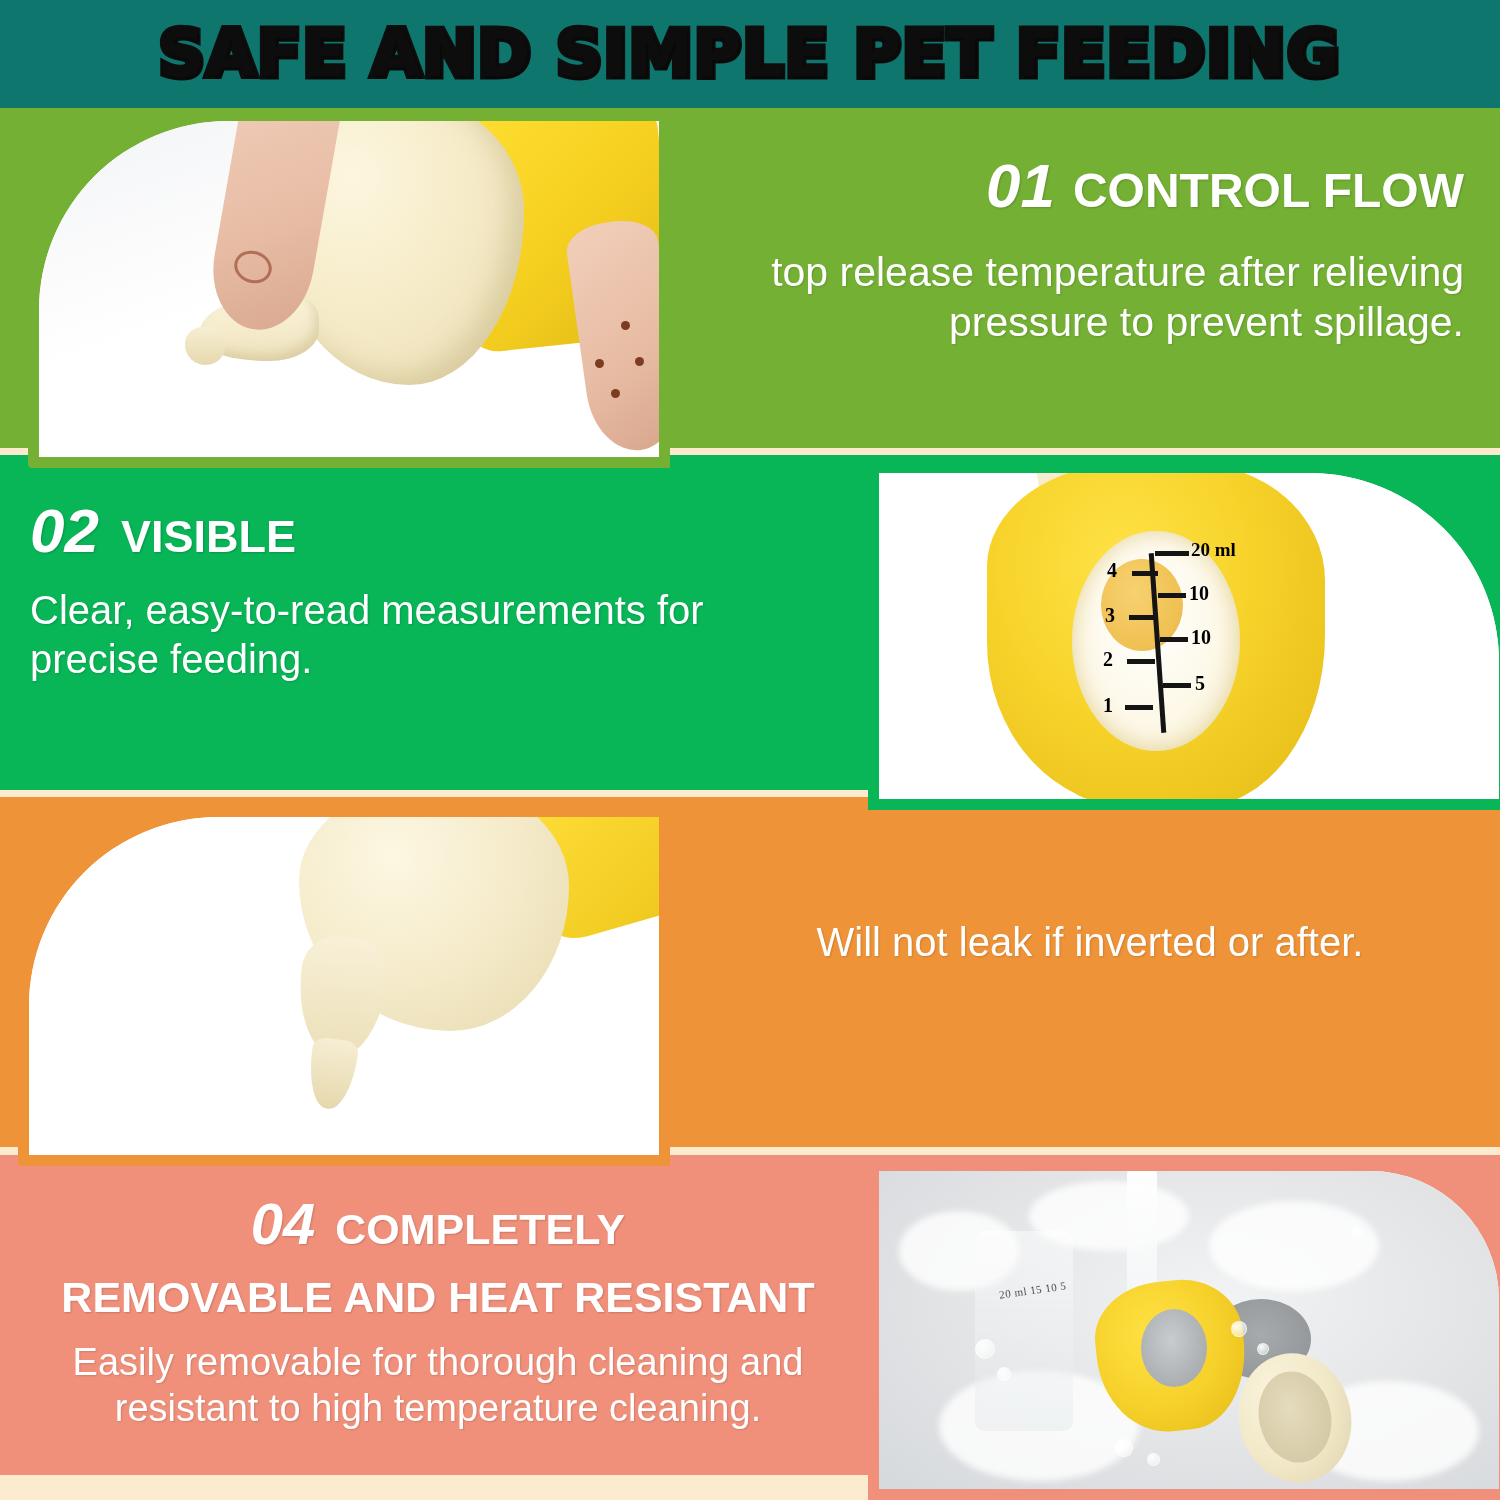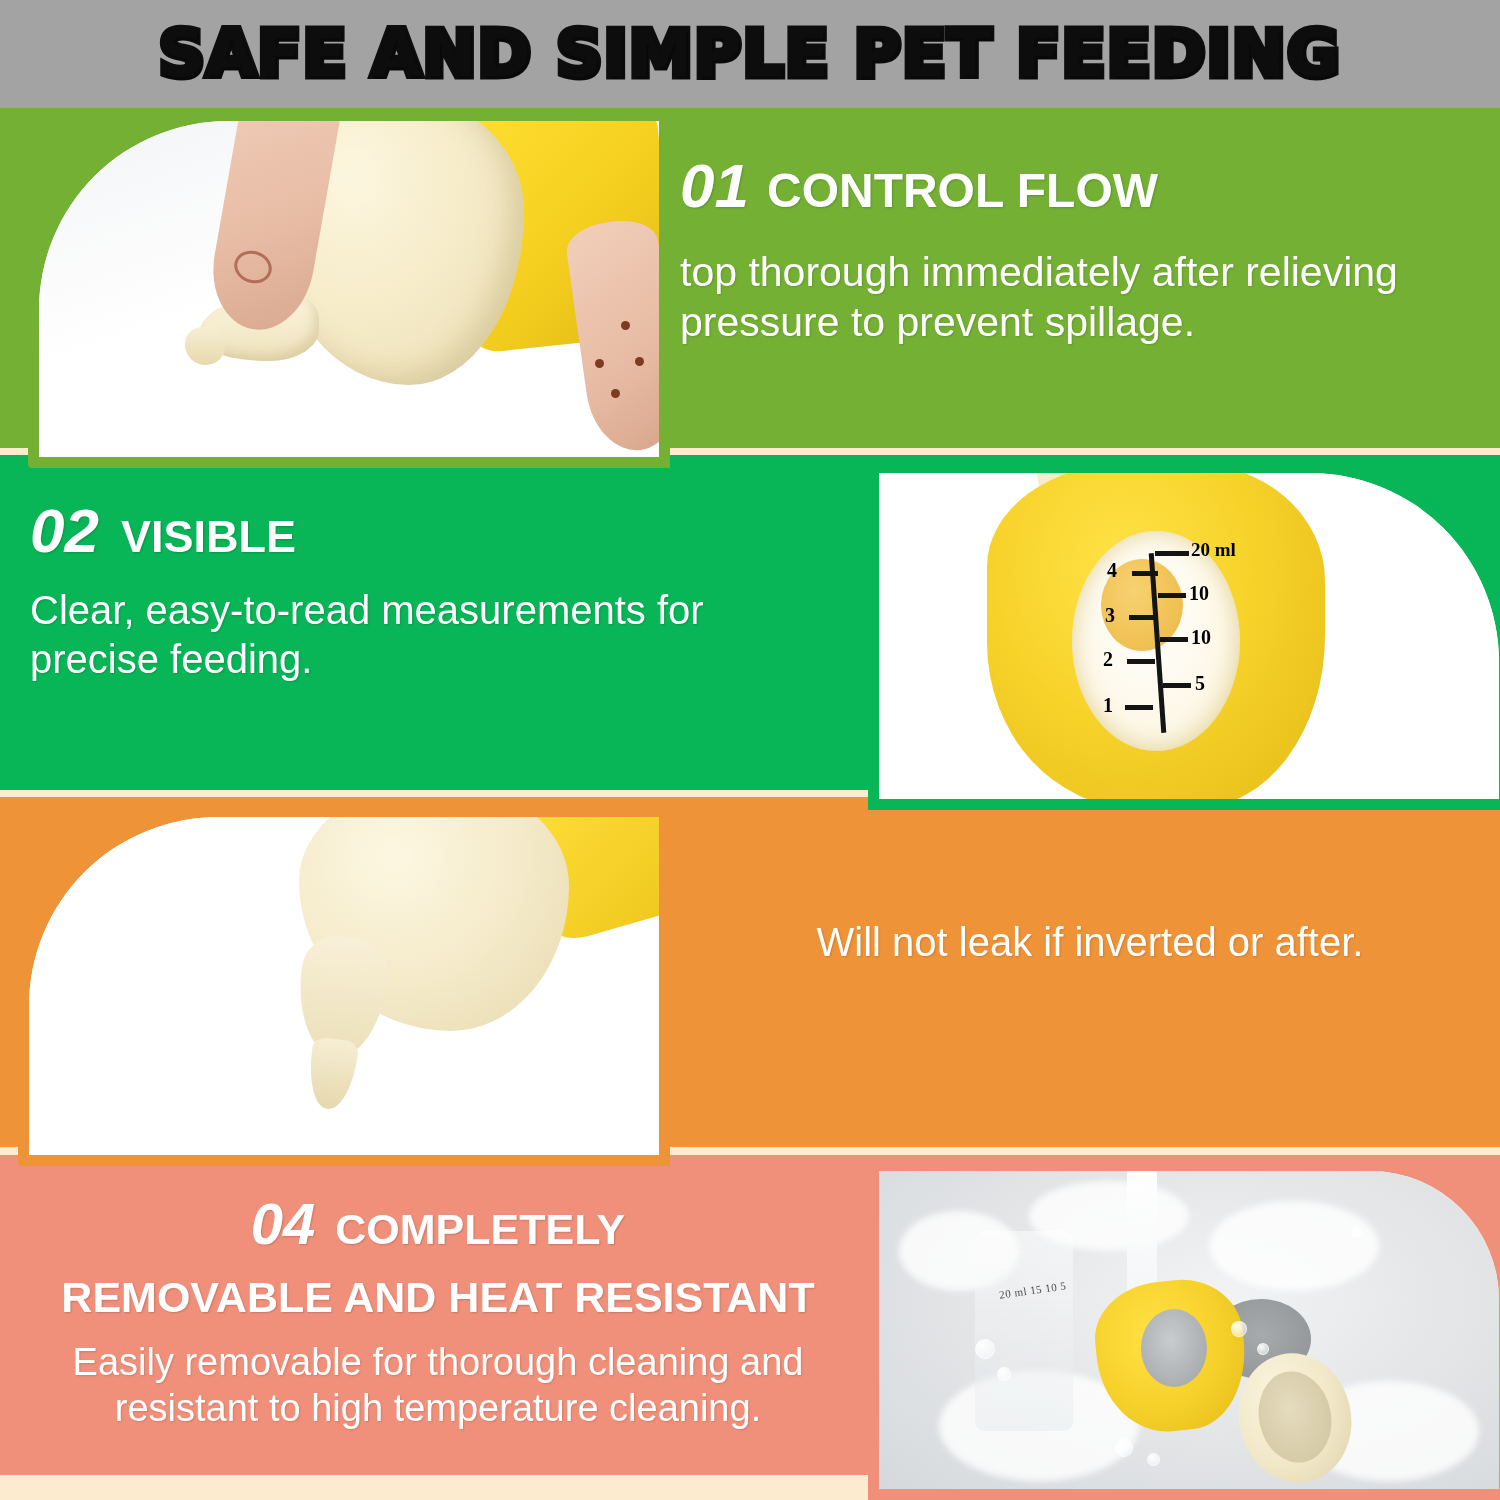--- a/index.html
+++ b/index.html
@@ -16,21 +16,21 @@
     overflow: hidden;
   }
 
   
   .paw { position: absolute; opacity: .55; pointer-events: none; }
 
   
   .header {
     position: absolute; left: 0; top: 0; width: 1500px; height: 108px;
     display: flex; align-items: center; justify-content: center;
-    background: #a3a3a3;
+    background: #0f766e;
   }
   .title {
     font-family: "DejaVu Sans", sans-serif;
     font-weight: 700;
     font-size: 64px;
     letter-spacing: 1.5px;
     color: #0d0d0d;
     -webkit-text-stroke: 7px #0d0d0d;
     paint-order: stroke fill;
     text-shadow: 2px 3px 0 rgba(0,0,0,.25);
@@ -250,21 +250,21 @@
   .num {
     font-style: italic; font-weight: 700;
     display: inline-block; vertical-align: baseline;
   }
   .sub {
     font-weight: 400;
     text-shadow: 1px 1px 2px rgba(0,0,0,.14);
   }
 
   
-  .s1 { left: 680px; top: 150px; width: 800px; text-align: left; }
+  .s1 { left: 664px; top: 150px; width: 800px; text-align: right; }
   .s1 .num   { font-size: 62px; margin-right: 18px; }
   .s1 .hl    { font-size: 48px; }
   .s1 .sub   { font-size: 41px; line-height: 1.22; margin-top: 26px; }
 
   
   .s2 { left: 30px; top: 495px; width: 810px; text-align: left; }
   .s2 .num   { font-size: 62px; margin-right: 22px; }
   .s2 .hl    { font-size: 45px; }
   .s2 .hl2   { font-size: 45px; font-weight: 700; display: block; margin-top: 4px;
                text-shadow: 1px 1px 2px rgba(0,0,0,.18); }
@@ -405,21 +405,21 @@
       <div class="bubble" style="left:236px; top:268px; width:16px; height:16px;"></div>
       <div class="bubble" style="left:268px; top:282px; width:11px; height:11px;"></div>
       <div class="bubble" style="left:472px; top:56px;  width:9px;  height:9px;"></div>
     </div>
   </div>
 
   <div class="txt s1">
     <div class="headline">
       <span class="num">01</span><span class="hl">CONTROL FLOW</span>
     </div>
-    <div class="sub">top thorough immediately after relieving pressure to prevent spillage.</div>
+    <div class="sub">top release temperature after relieving pressure to prevent spillage.</div>
   </div>
 
   <div class="txt s2">
     <div class="headline">
       <span class="num">02</span><span class="hl">VISIBLE</span>
     </div>
     <div class="sub">Clear, easy-to-read measurements for precise feeding.</div>
   </div>
 
   <div class="txt s3">

